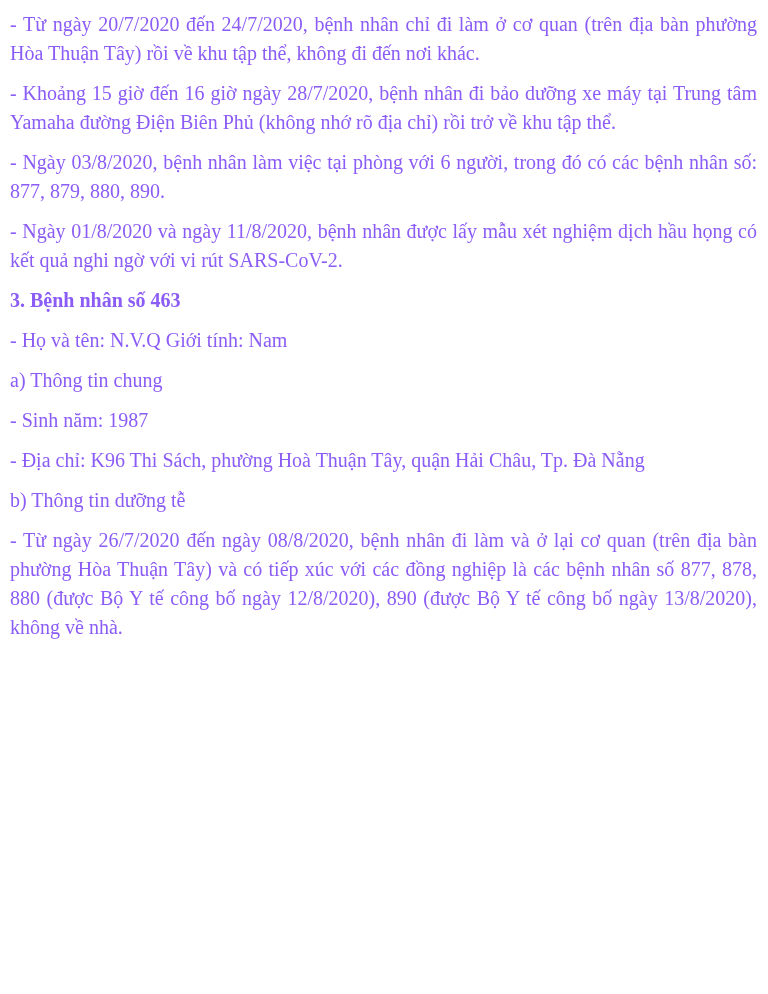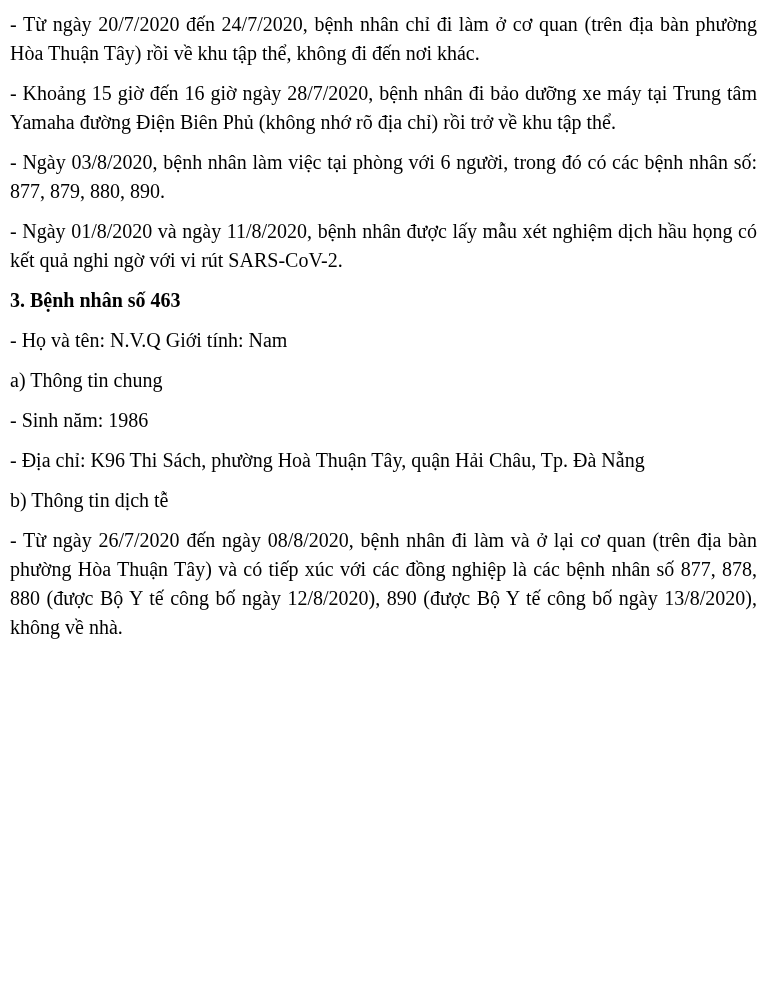--- a/index.html
+++ b/index.html
@@ -14,21 +14,21 @@
   }
   .doc {
     box-sizing: border-box;
     width: 768px;
     height: 994px;
     padding: 10px 11px 0 10px;
     background: #ffffff;
     font-family: "Liberation Serif", "DejaVu Serif", serif;
     font-size: 20px;
     line-height: 29px;
-    color: #000000;
+    color: #8b5cf6;
     text-align: justify;
   }
   .para {
     margin: 0 0 11px 0;
     text-align: justify;
   }
   .heading {
     font-weight: bold;
   }
 </style>
@@ -36,17 +36,17 @@
 <body>
 
 <main class="doc">
   <p class="para">- Từ ngày 20/7/2020 đến 24/7/2020, bệnh nhân chỉ đi làm ở cơ quan (trên địa bàn phường Hòa Thuận Tây) rồi về khu tập thể, không đi đến nơi khác.</p>
   <p class="para">- Khoảng 15 giờ đến 16 giờ ngày 28/7/2020, bệnh nhân đi bảo dưỡng xe máy tại Trung tâm Yamaha đường Điện Biên Phủ (không nhớ rõ địa chỉ) rồi trở về khu tập thể.</p>
   <p class="para">- Ngày 03/8/2020, bệnh nhân làm việc tại phòng với 6 người, trong đó có các bệnh nhân số: 877, 879, 880, 890.</p>
   <p class="para">- Ngày 01/8/2020 và ngày 11/8/2020, bệnh nhân được lấy mẫu xét nghiệm dịch hầu họng có kết quả nghi ngờ với vi rút SARS-CoV-2.</p>
   <p class="para heading">3. Bệnh nhân số 463</p>
   <p class="para">- Họ và tên: N.V.Q Giới tính: Nam</p>
   <p class="para">a) Thông tin chung</p>
-  <p class="para">- Sinh năm: 1986</p>
+  <p class="para">- Sinh năm: 1987</p>
   <p class="para">- Địa chỉ: K96 Thi Sách, phường Hoà Thuận Tây, quận Hải Châu, Tp. Đà Nẵng</p>
-  <p class="para">b) Thông tin dịch tễ</p>
+  <p class="para">b) Thông tin dưỡng tễ</p>
   <p class="para">- Từ ngày 26/7/2020 đến ngày 08/8/2020, bệnh nhân đi làm và ở lại cơ quan (trên địa bàn phường Hòa Thuận Tây) và có tiếp xúc với các đồng nghiệp là các bệnh nhân số 877, 878, 880 (được Bộ Y tế công bố ngày 12/8/2020), 890 (được Bộ Y tế công bố ngày 13/8/2020), không về nhà.</p>
 </main>
 
 </body></html>

